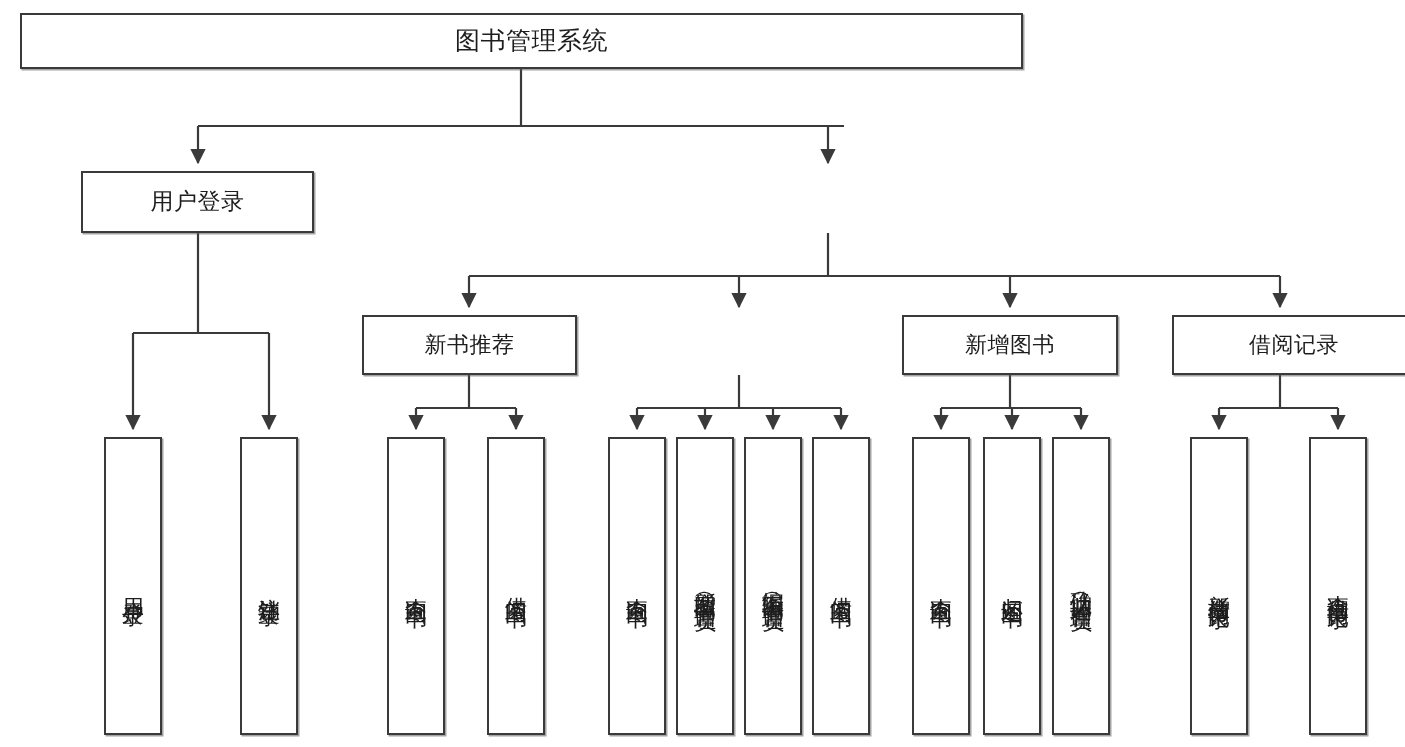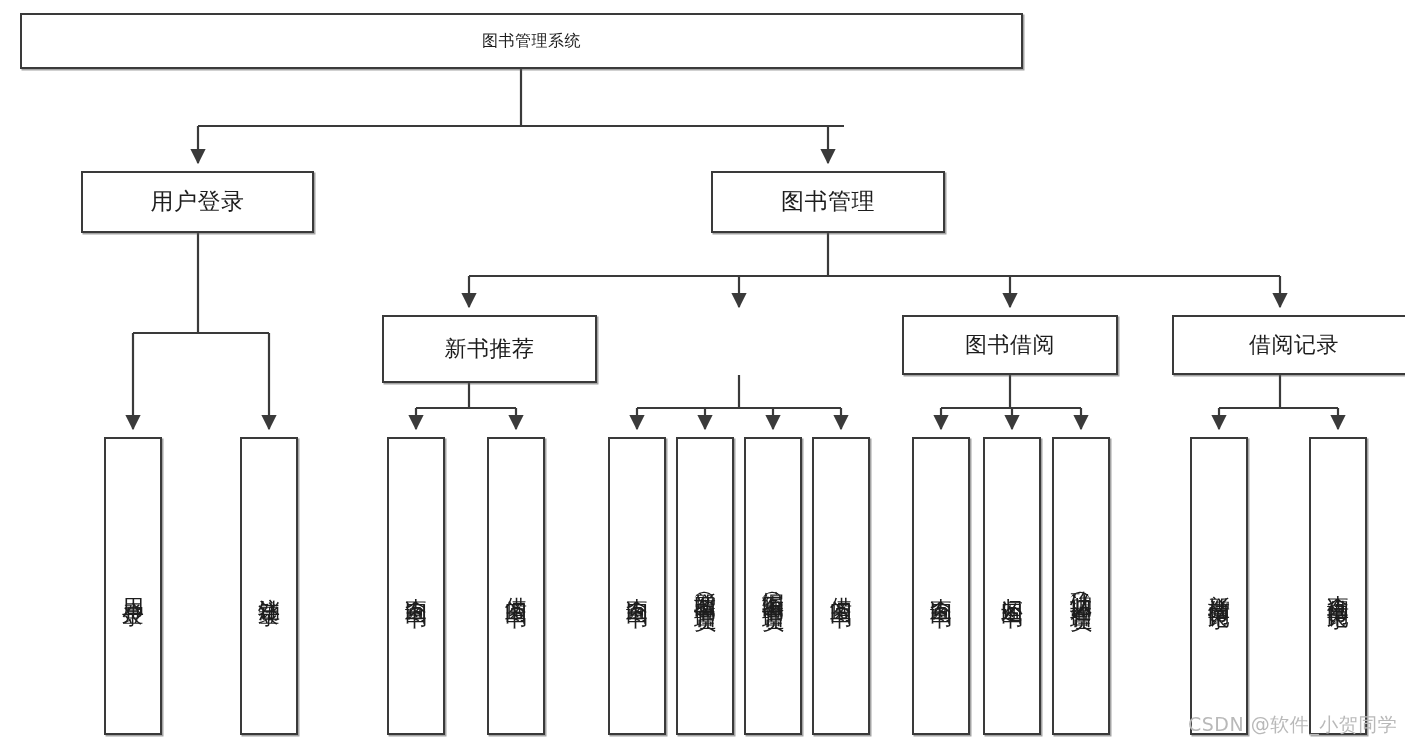--- a/index.html
+++ b/index.html
@@ -36,21 +36,21 @@
     justify-content: center;
     box-shadow: 1.5px 1.5px 0 rgba(90,90,90,0.55);
   }
   .node .label {
     color: #1d1d1d;
     text-align: center;
     line-height: 1.18;
     letter-spacing: 0.5px;
     white-space: nowrap;
   }
-  .node.level-0 .label { font-size: 16px; margin-left: 20px; }
+  .node.level-0 .label { font-size: 25px; margin-left: 20px; }
   .node.level-1 .label { font-size: 23px; }
   .node.level-2 .label { font-size: 22px; }
 
   
   .node.leaf {
     align-items: center;
     justify-content: center;
     padding: 6px 0;
   }
   .node.leaf .label {
@@ -128,29 +128,26 @@
     </g>
   </svg>
 
   <div class="node level-0" id="node-root" style="left: 20px; top: 13px; width: 1003px; height: 56px;">
     <span class="label">图书管理系统</span>
   </div>
 
   <div class="node level-1" id="node-l1-0" style="left: 81px; top: 171px; width: 233px; height: 62px;">
     <span class="label">用户登录</span>
   </div>
-  <div class="node level-1" id="node-l1-1" style="left: 711px; top: 171px; width: 234px; height: 62px;">
-    <span class="label">图书管理</span>
-  </div>
 
-  <div class="node level-2" id="node-l2-0" style="left: 362px; top: 315px; width: 215px; height: 68px; margin-left: 20px;">
+  <div class="node level-2" id="node-l2-0" style="left: 362px; top: 315px; width: 215px; height: 60px;">
     <span class="label">新书推荐</span>
   </div>
   <div class="node level-2" id="node-l2-2" style="left: 902px; top: 315px; width: 216px; height: 60px;">
-    <span class="label">图书借阅</span>
+    <span class="label">新增图书</span>
   </div>
   <div class="node level-2" id="node-l2-3" style="left: 1172px; top: 315px; width: 244px; height: 60px;">
     <span class="label">借阅记录</span>
   </div>
 
   <div class="node leaf" id="node-leaf-0" style="left: 104px; top: 437px; width: 58px; height: 298px;">
     <span class="label">用户登录</span>
   </div>
   <div class="node leaf" id="node-leaf-1" style="left: 240px; top: 437px; width: 58px; height: 298px;">
     <span class="label">注销登录</span>
@@ -182,14 +179,13 @@
   <div class="node leaf" id="node-leaf-10" style="left: 1052px; top: 437px; width: 58px; height: 298px;">
     <span class="label">确认归还（管理员）</span>
   </div>
   <div class="node leaf" id="node-leaf-11" style="left: 1190px; top: 437px; width: 58px; height: 298px;">
     <span class="label">新增借阅记录</span>
   </div>
   <div class="node leaf" id="node-leaf-12" style="left: 1309px; top: 437px; width: 58px; height: 298px;">
     <span class="label">查询借阅记录</span>
   </div>
 
-  <div class="watermark">CSDN @软件_小贺同学</div>
 </div>
 
 </body></html>

